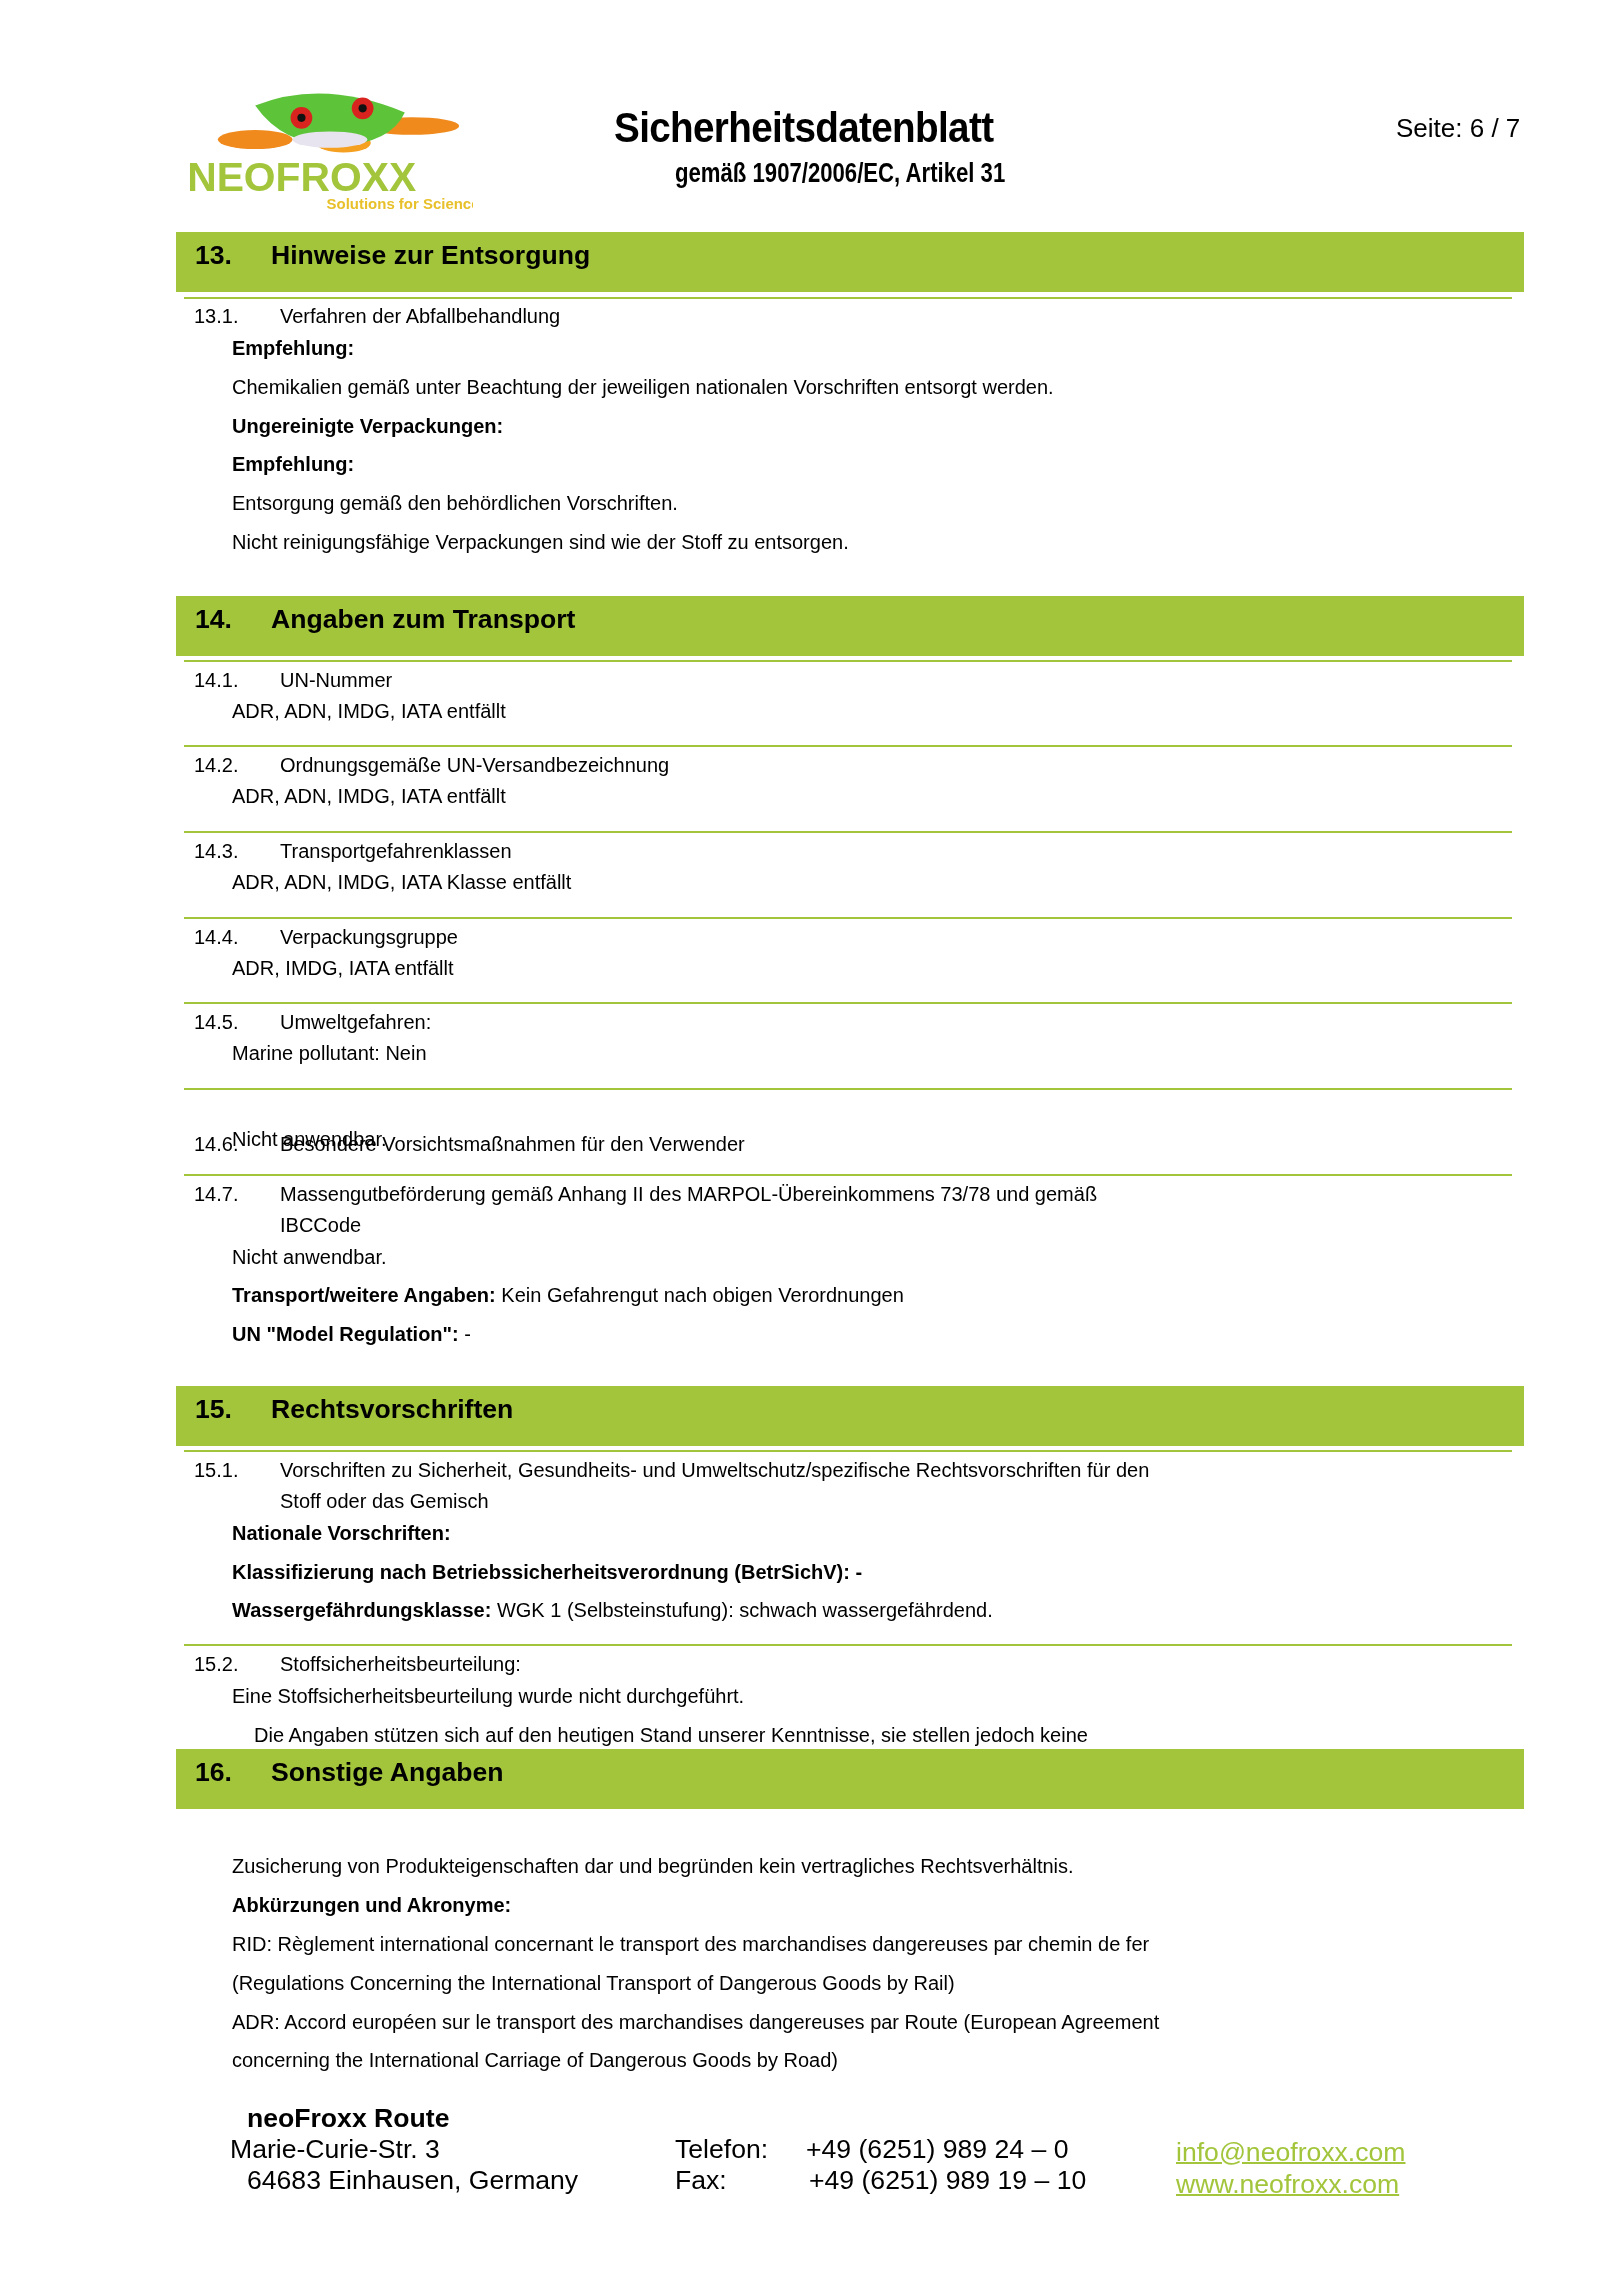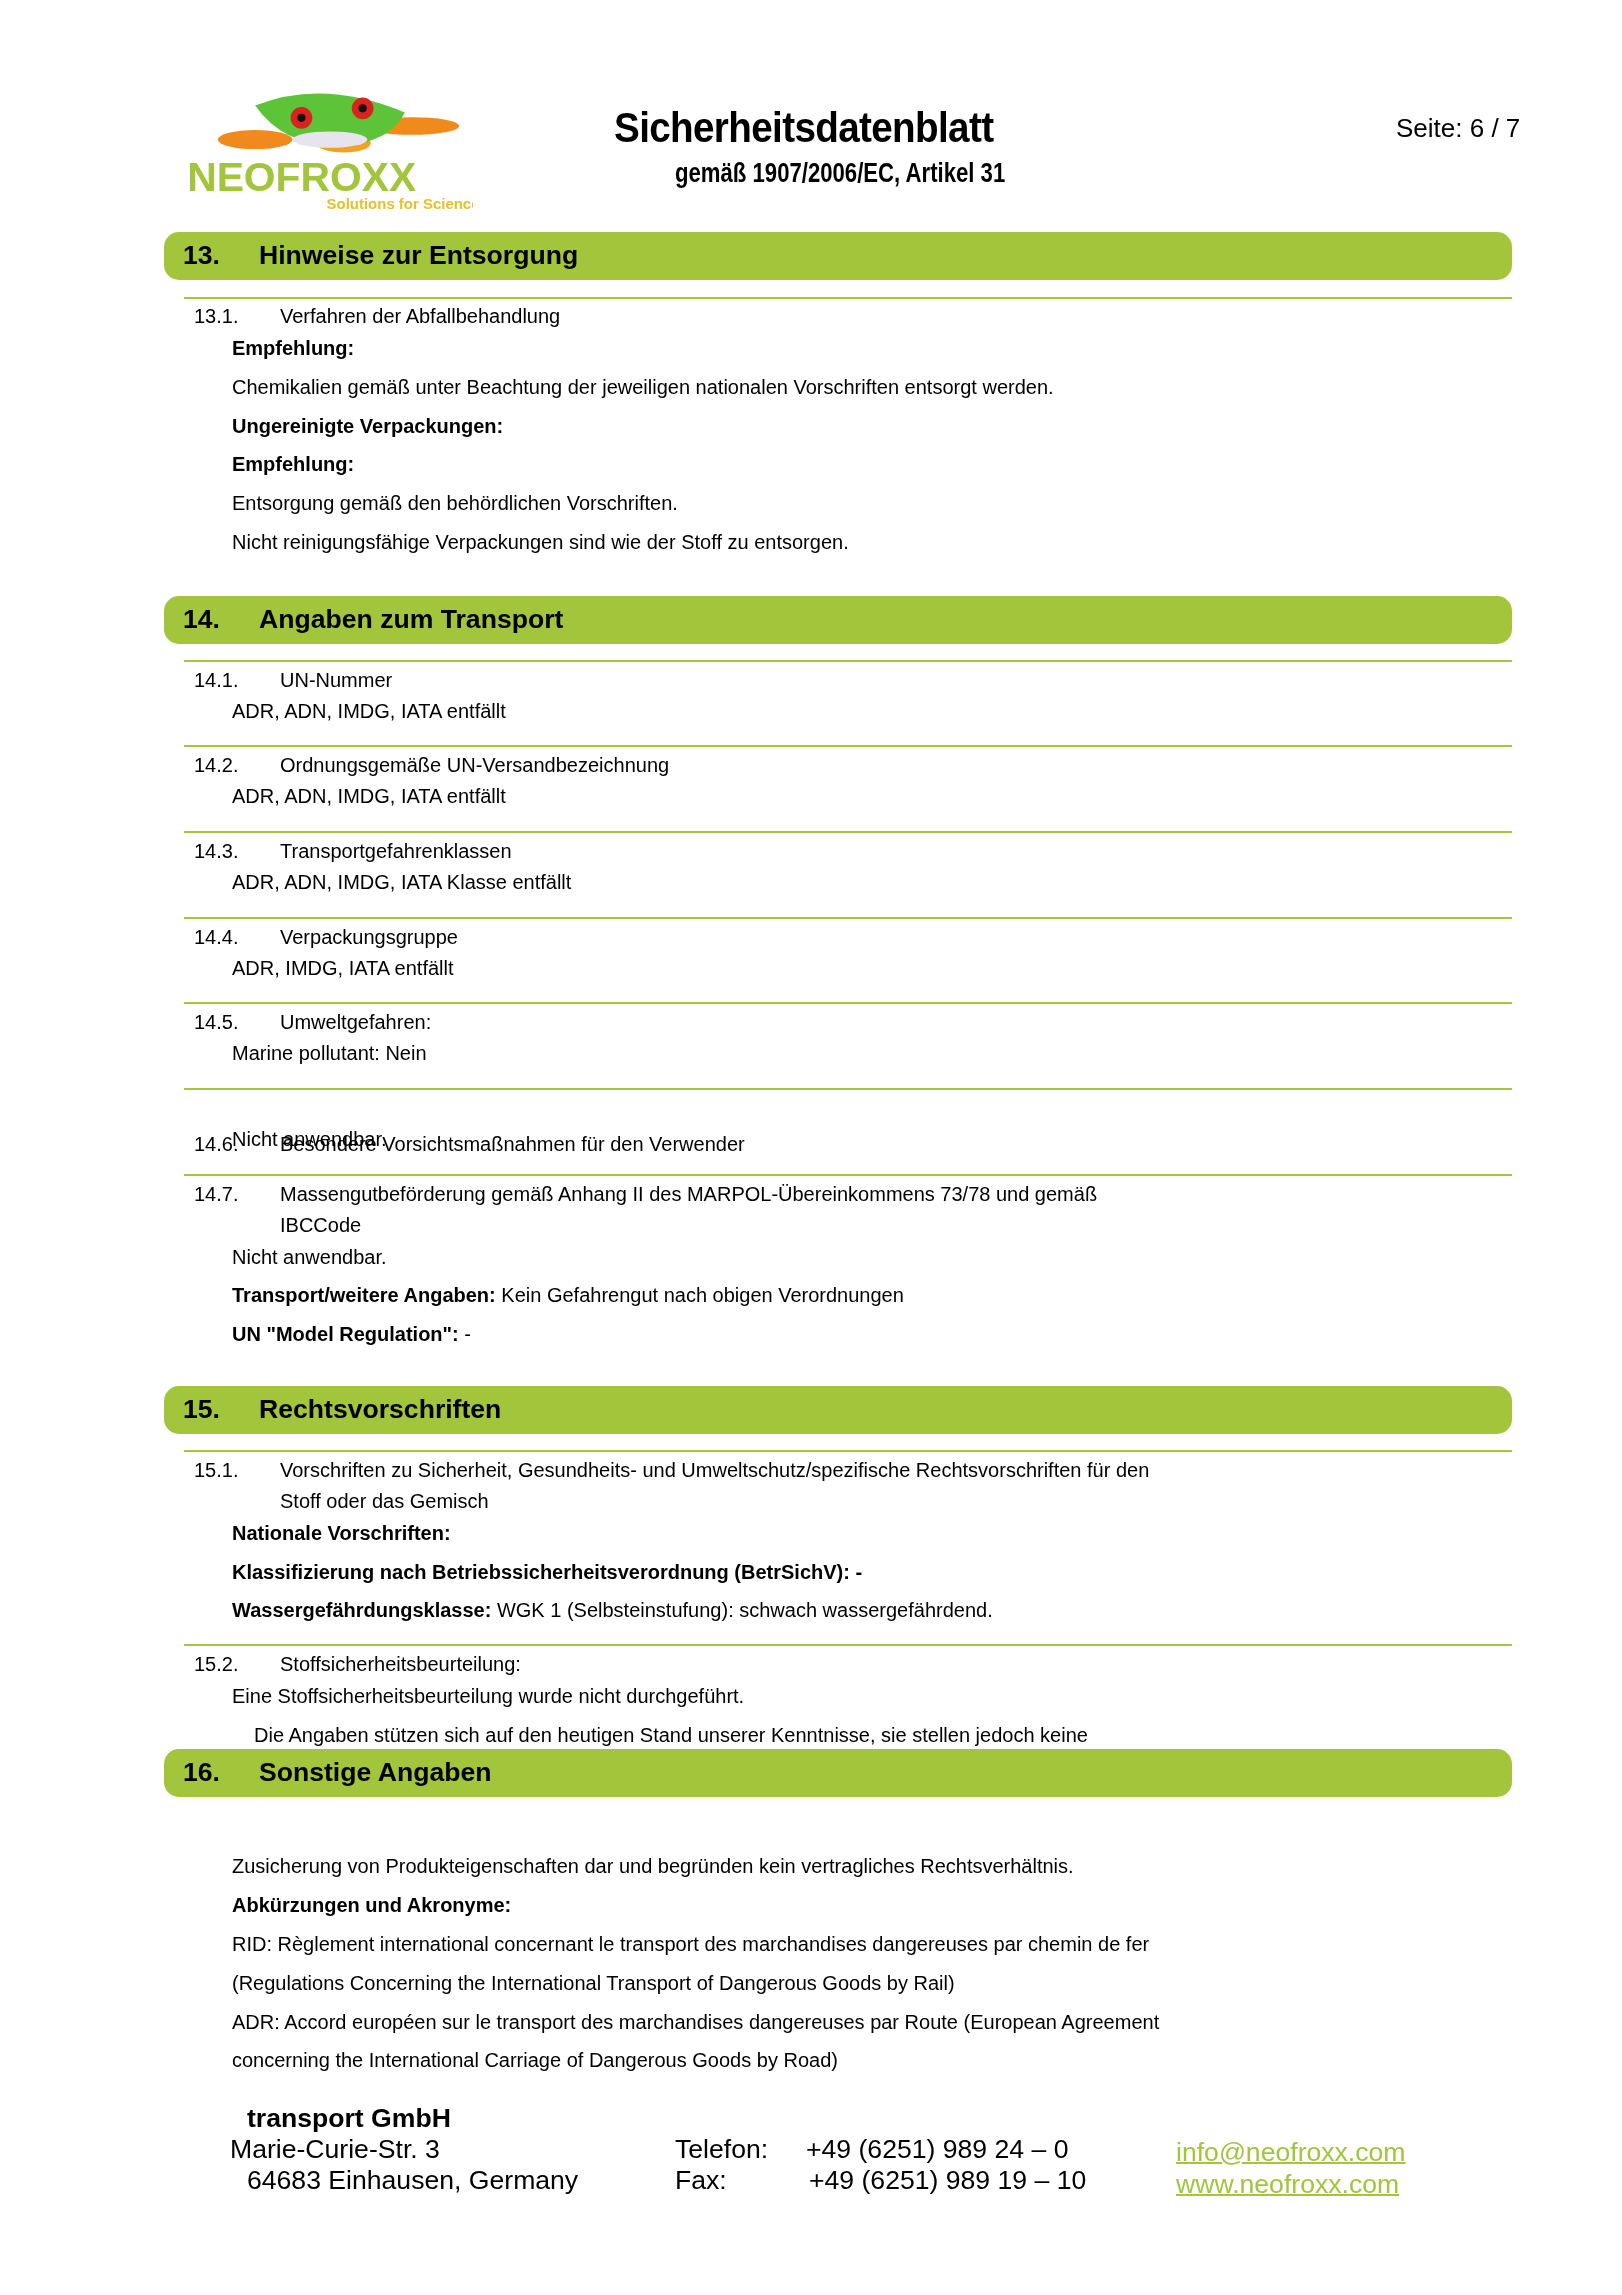--- a/index.html
+++ b/index.html
@@ -4,21 +4,21 @@
 <style>
   html, body { margin:0; padding:0; background:#ffffff; }
   body { width:1623px; height:2295px; position:relative; overflow:hidden;
          font-family:"Liberation Sans", sans-serif; color:#000; }
   .logo { position:absolute; left:187px; top:58px; width:286px; height:153px; }
   .title { position:absolute; left:614px; top:104px; font-size:42px; font-weight:bold;
            letter-spacing:-0.7px; transform:scaleX(0.92); transform-origin:left; }
   .subtitle { position:absolute; left:675px; top:158px; font-size:27px; font-weight:bold;
               transform:scaleX(0.82); transform-origin:left; }
   .page-no { position:absolute; left:1396px; top:113px; font-size:26px; }
-  .sec-bar { position:absolute; left:164px; width:1348px; height:48px; background:#a2c53b;border-radius:15px; }
+  .sec-bar { position:absolute; left:176px; width:1348px; height:60px; background:#a2c53b; }
   .sec-bar span { position:absolute; top:8.2px; font-size:26.6px; font-weight:bold; }
   .sec-bar .num { left:19px; }
   .sec-bar .ttl { left:95px; }
   .rule { position:absolute; left:184px; width:1328px; height:2px; background:#a2c53b; }
   .t { position:absolute; font-size:20px; white-space:nowrap; }
   .sub { left:194px; }
   .sub .n { display:inline-block; width:86px; }
   .ind { left:232px; }
   .ind2 { left:280px; }
   .b { font-weight:bold; }
@@ -108,21 +108,21 @@
   <span class="ttl">Sonstige Angaben</span>
 </div>
 <div class="t ind" style="top:1724px;margin-left:22px;">Die Angaben stützen sich auf den heutigen Stand unserer Kenntnisse, sie stellen jedoch keine</div>
 <div class="t ind" style="top:1855px;">Zusicherung von Produkteigenschaften dar und begründen kein vertragliches Rechtsverhältnis.</div>
 <div class="t ind b" style="top:1894px;">Abkürzungen und Akronyme:</div>
 <div class="t ind" style="top:1933px;">RID: Règlement international concernant le transport des marchandises dangereuses par chemin de fer</div>
 <div class="t ind" style="top:1972px;">(Regulations Concerning the International Transport of Dangerous Goods by Rail)</div>
 <div class="t ind" style="top:2011px;">ADR: Accord européen sur le transport des marchandises dangereuses par Route (European Agreement</div>
 <div class="t ind" style="top:2049px;">concerning the International Carriage of Dangerous Goods by Road)</div>
 
-<div class="ft b" style="left:247px; top:2103px;">transport GmbH</div>
+<div class="ft b" style="left:247px; top:2103px;">neoFroxx Route</div>
 <div class="ft" style="left:230px; top:2134px;">Marie-Curie-Str. 3</div>
 <div class="ft" style="left:247px; top:2165px;">64683 Einhausen, Germany</div>
 <div class="ft" style="left:675px; top:2134px;">Telefon:</div>
 <div class="ft" style="left:806px; top:2134px;">+49 (6251) 989 24 –  0</div>
 <div class="ft" style="left:675px; top:2165px;">Fax:</div>
 <div class="ft" style="left:809px; top:2165px;">+49 (6251) 989 19 – 10</div>
 <div class="ft link" style="left:1176px; top:2137px;">info@neofroxx.com</div>
 <div class="ft link" style="left:1176px; top:2169px;">www.neofroxx.com</div>
 
 

